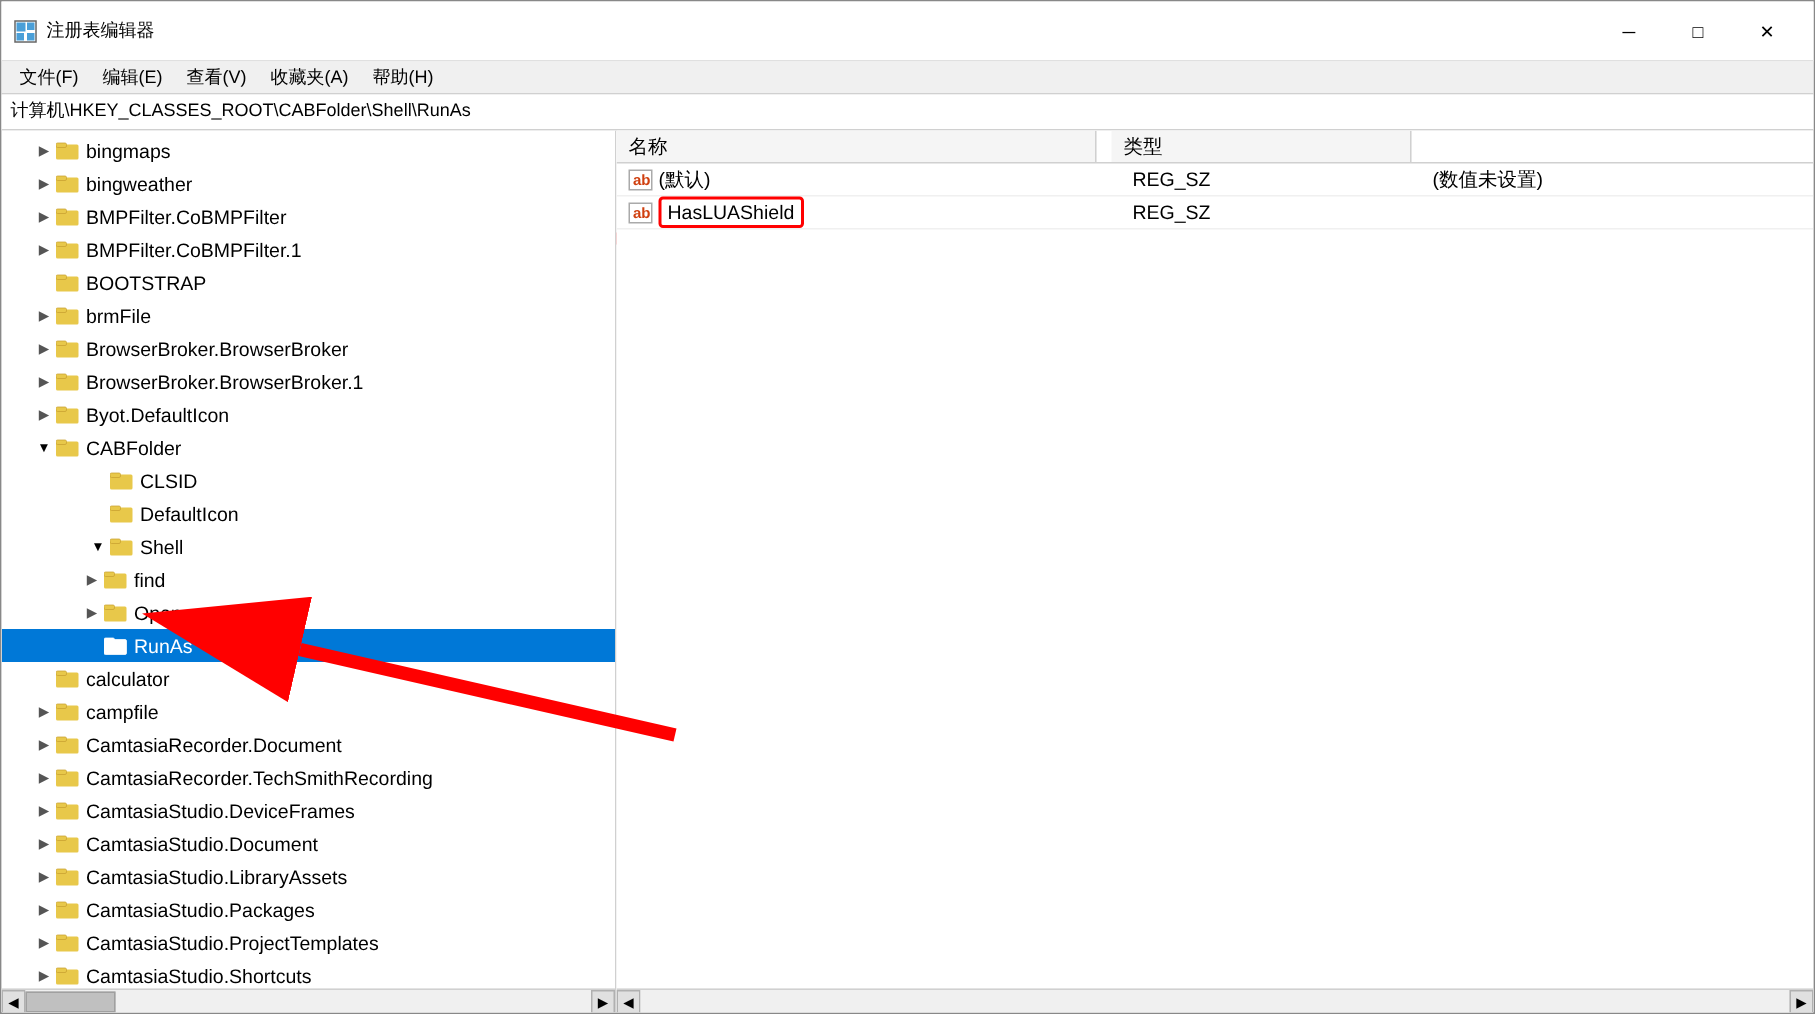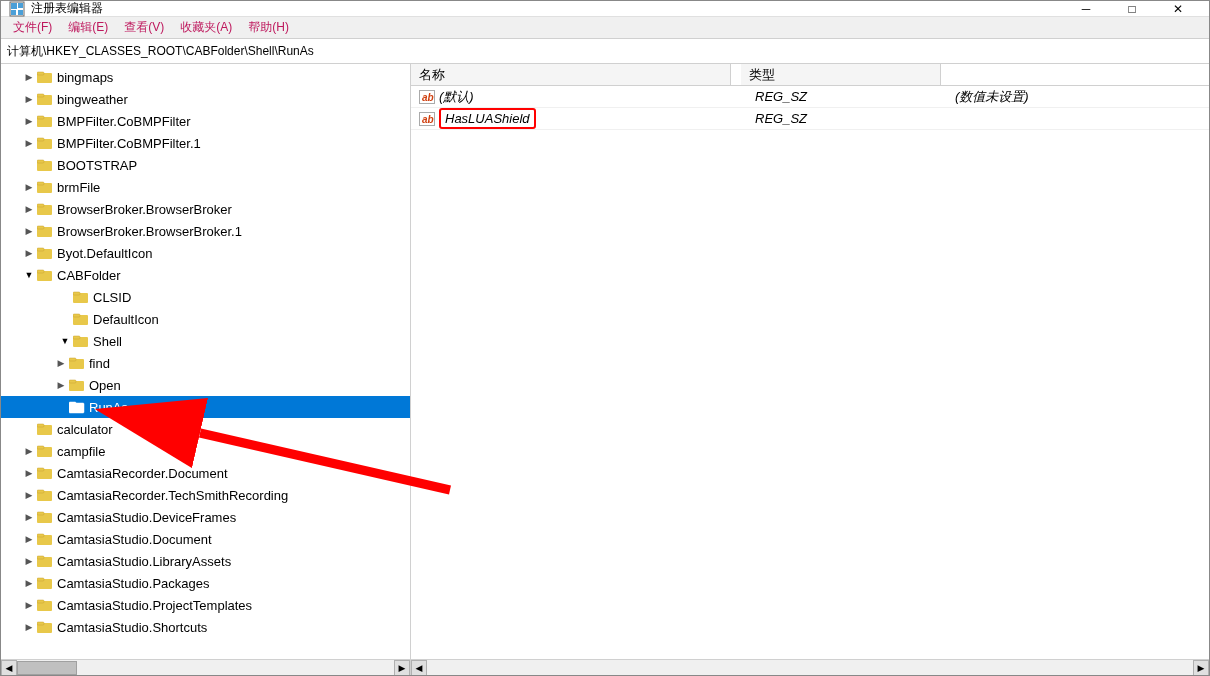--- a/index.html
+++ b/index.html
@@ -14,21 +14,21 @@
     .window {
       width: 1210px;
       height: 676px;
       background: #ffffff;
       border: 1px solid #888;
       display: flex;
       flex-direction: column;
     }
     .title-bar {
       background: #ffffff;
-      height: 16px;
+      height: 40px;
       display: flex;
       align-items: center;
       padding: 0 8px;
       border-bottom: 1px solid #e0e0e0;
       user-select: none;
     }
     .title-bar-icon {
       width: 16px;
       height: 16px;
       margin-right: 6px;
@@ -62,27 +62,27 @@
       display: flex;
       align-items: center;
       padding: 0 4px;
       background: #f0f0f0;
       border-bottom: 1px solid #d0d0d0;
     }
     .menu-item {
       padding: 2px 8px;
       font-size: 12px;
       cursor: pointer;
-      color: #be185d;
+      color: #000000;
     }
     .breadcrumb-bar {
       height: 24px;
       display: flex;
-      align-items: center;
-      padding: 12px 6px;
+      align-items: flex-start;
+      padding: 2px 6px;
       background: #fff;
       border-bottom: 1px solid #d0d0d0;
       font-size: 12px;
     }
     .main-content {
       display: flex;
       flex: 1;
       overflow: hidden;
     }
     .left-pane {
@@ -172,21 +172,20 @@
       align-items: center;
       height: 22px;
       border-bottom: 1px solid #f0f0f0;
       cursor: pointer;
     }
     .reg-cell {
       display: flex;
       align-items: center;
       font-size: 13px;
       padding: 0 8px;
-      font-style: italic;
     }
     .reg-cell-name { width: 320px; }
     .reg-cell-type { width: 200px; margin-left: 16px; }
     .reg-cell-data { flex: 1; }
     .reg-icon {
       width: 16px;
       height: 14px;
       margin-right: 4px;
       flex-shrink: 0;
     }

